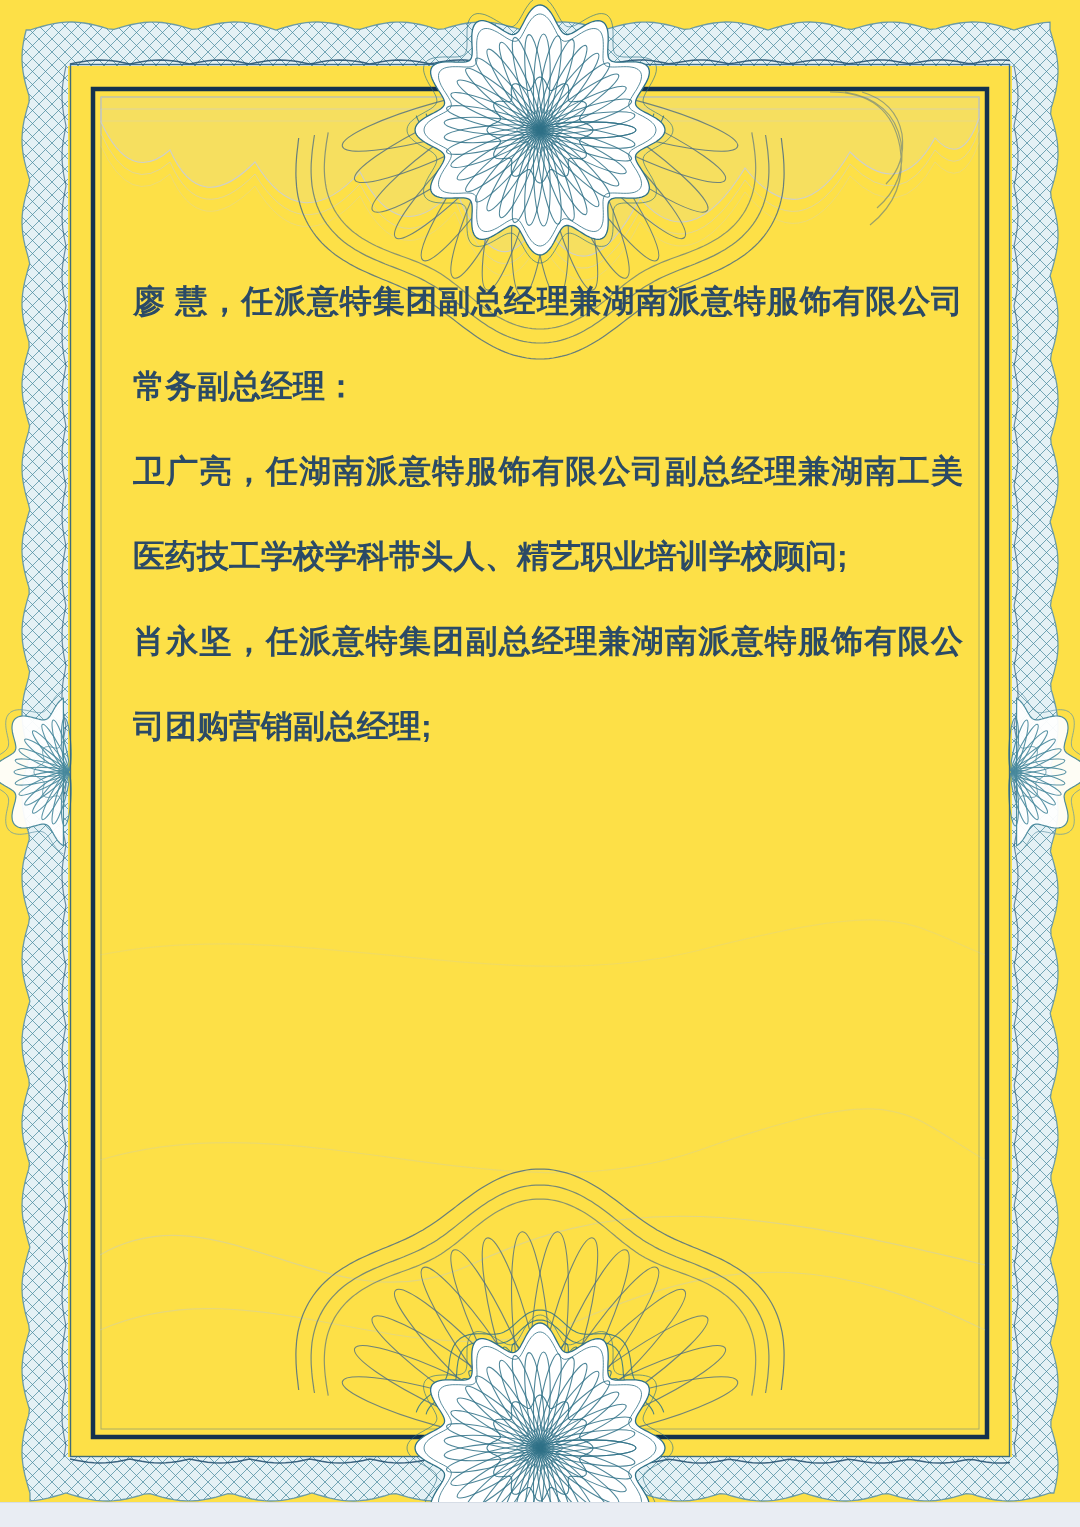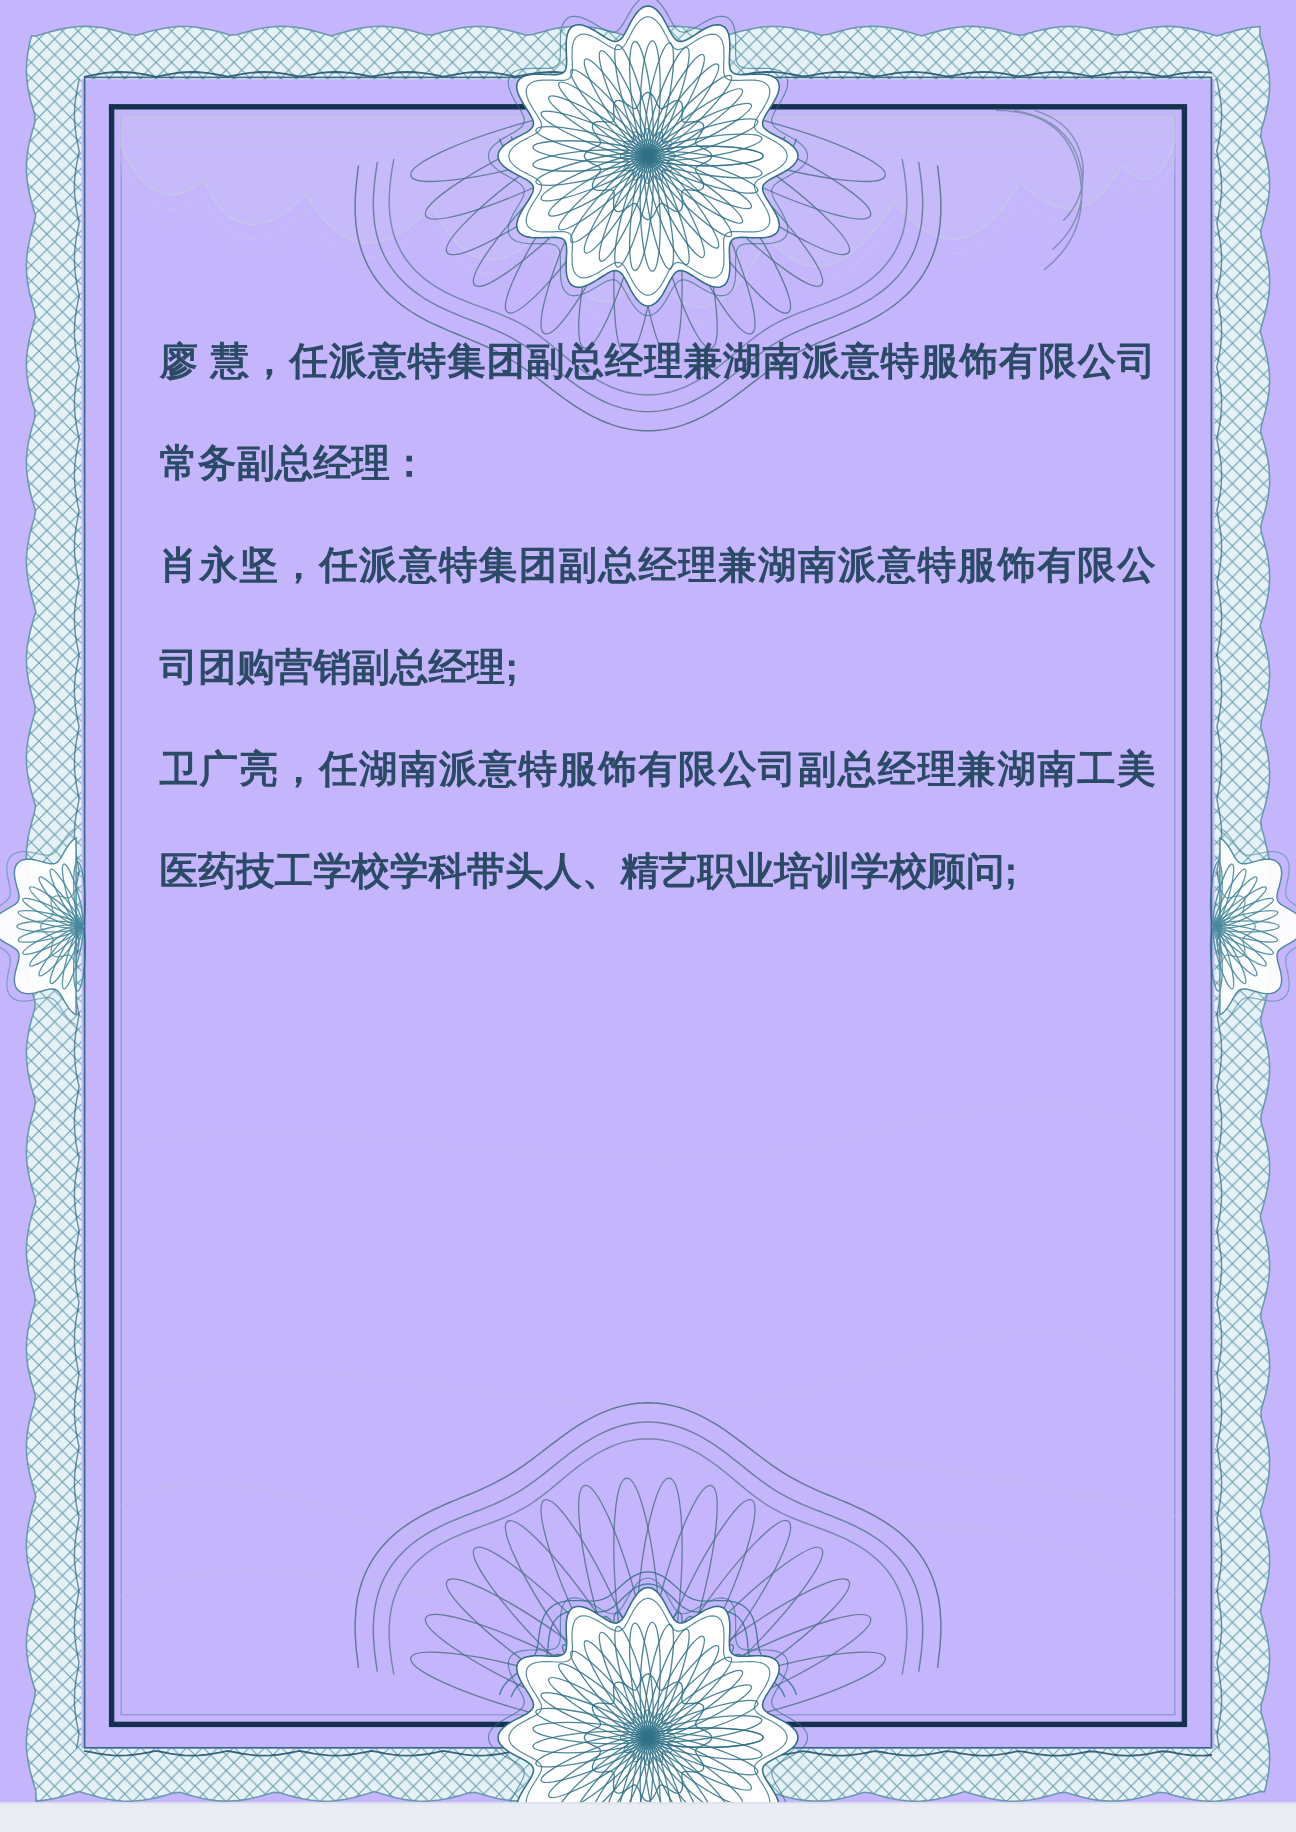--- a/index.html
+++ b/index.html
@@ -1,21 +1,21 @@
 <!DOCTYPE html>
 <html><head>
 <meta charset="utf-8">
 <style>
   html,body{margin:0;padding:0;}
   body{
     width:1080px;height:1527px;position:relative;overflow:hidden;
     background:#f8fafc;
     font-family:"Liberation Sans","DejaVu Sans",sans-serif;
   }
-  #cert{position:absolute;left:0;top:0;width:1080px;height:1527px;background:#c4b5fd;}
+  #cert{position:absolute;left:0;top:0;width:1080px;height:1527px;background:#fde047;}
   #decor{position:absolute;left:0;top:0;}
   .text-block{
     position:absolute;left:133px;top:259px;width:830px;
     font-size:32px;line-height:85px;font-weight:700;
     color:#2b4a66;
     text-align:justify;
     -webkit-text-justify:inter-ideograph;
     text-justify:inter-ideograph;
     letter-spacing:0;
   }
@@ -291,18 +291,18 @@
         <ellipse cx="585.7630268186367" cy="1433.5174112674308" rx="48" ry="8.16" transform="rotate(342.4 585.8 1433.5)" fill="none" stroke="#2f7187" stroke-width="1.1" opacity="0.85"></ellipse>
         <ellipse cx="587.4374603414567" cy="1440.672834357494" rx="48" ry="8.16" transform="rotate(351.2 587.4 1440.7)" fill="none" stroke="#2f7187" stroke-width="1.1" opacity="0.85"></ellipse>
         <ellipse cx="588" cy="1448" rx="48" ry="8.16" transform="rotate(360.0 588.0 1448.0)" fill="none" stroke="#2f7187" stroke-width="1.1" opacity="0.85"></ellipse>
         <path d="M593.0 1448.0L592.9 1448.9L592.5 1449.8L591.9 1450.6L591.1 1451.4L590.1 1452.2L588.9 1452.9L587.7 1453.6L586.4 1454.2L585.1 1454.8L583.9 1455.4L582.7 1455.9L581.7 1456.5L580.9 1457.0L580.2 1457.6L579.8 1458.2L579.6 1458.8L579.6 1459.5L579.8 1460.3L580.2 1461.2L580.7 1462.1L581.4 1463.1L582.2 1464.2L583.0 1465.3L583.8 1466.5L584.5 1467.7L585.2 1468.9L585.7 1470.1L586.1 1471.2L586.3 1472.3L586.3 1473.3L586.1 1474.2L585.6 1474.9L584.9 1475.5L584.1 1476.0L583.0 1476.4L581.8 1476.6L580.5 1476.7L579.1 1476.7L577.7 1476.6L576.3 1476.5L574.9 1476.4L573.6 1476.3L572.4 1476.2L571.3 1476.2L570.4 1476.3L569.6 1476.5L569.1 1476.9L568.6 1477.5L568.4 1478.2L568.2 1479.1L568.2 1480.1L568.2 1481.3L568.4 1482.5L568.5 1483.9L568.6 1485.3L568.7 1486.7L568.7 1488.1L568.6 1489.5L568.4 1490.7L568.1 1491.8L567.7 1492.7L567.1 1493.5L566.4 1494.0L565.5 1494.3L564.6 1494.3L563.5 1494.2L562.4 1493.9L561.2 1493.4L560.0 1492.7L558.8 1492.0L557.6 1491.2L556.5 1490.4L555.4 1489.6L554.3 1488.9L553.4 1488.3L552.5 1487.8L551.7 1487.6L551.0 1487.5L550.3 1487.7L549.7 1488.1L549.1 1488.7L548.6 1489.5L548.1 1490.5L547.5 1491.6L547.0 1492.8L546.4 1494.1L545.8 1495.4L545.1 1496.6L544.4 1497.8L543.6 1498.8L542.8 1499.7L542.0 1500.4L541.1 1500.8L540.2 1501.0L539.3 1500.9L538.5 1500.6L537.6 1500.1L536.8 1499.3L536.0 1498.3L535.3 1497.2L534.6 1496.0L533.9 1494.7L533.3 1493.4L532.8 1492.2L532.2 1491.0L531.7 1490.0L531.1 1489.1L530.6 1488.4L530.0 1487.9L529.4 1487.6L528.7 1487.5L527.9 1487.7L527.1 1488.0L526.1 1488.6L525.2 1489.2L524.1 1490.0L523.0 1490.8L521.8 1491.6L520.6 1492.4L519.4 1493.0L518.2 1493.6L517.0 1494.1L515.9 1494.3L514.9 1494.3L514.0 1494.1L513.3 1493.7L512.6 1493.1L512.1 1492.3L511.7 1491.3L511.4 1490.1L511.3 1488.8L511.3 1487.5L511.3 1486.0L511.4 1484.6L511.6 1483.2L511.7 1481.9L511.8 1480.7L511.8 1479.6L511.7 1478.6L511.5 1477.8L511.2 1477.2L510.7 1476.7L510.0 1476.4L509.2 1476.2L508.2 1476.2L507.0 1476.2L505.8 1476.3L504.4 1476.5L503.0 1476.6L501.6 1476.7L500.2 1476.7L498.8 1476.7L497.6 1476.5L496.4 1476.2L495.5 1475.8L494.7 1475.3L494.1 1474.6L493.8 1473.7L493.7 1472.8L493.7 1471.8L494.0 1470.7L494.5 1469.5L495.1 1468.3L495.8 1467.1L496.6 1465.9L497.4 1464.8L498.2 1463.6L499.0 1462.6L499.6 1461.6L500.1 1460.7L500.4 1459.9L500.5 1459.2L500.4 1458.5L500.0 1457.9L499.5 1457.3L498.7 1456.7L497.8 1456.2L496.7 1455.7L495.5 1455.1L494.2 1454.5L492.9 1453.9L491.7 1453.3L490.5 1452.6L489.4 1451.8L488.5 1451.0L487.8 1450.2L487.3 1449.3L487.0 1448.4L487.0 1447.6L487.3 1446.7L487.8 1445.8L488.5 1445.0L489.4 1444.2L490.5 1443.4L491.7 1442.7L492.9 1442.1L494.2 1441.5L495.5 1440.9L496.7 1440.3L497.8 1439.8L498.7 1439.3L499.5 1438.7L500.0 1438.1L500.4 1437.5L500.5 1436.8L500.4 1436.1L500.1 1435.3L499.6 1434.4L499.0 1433.4L498.2 1432.4L497.4 1431.2L496.6 1430.1L495.8 1428.9L495.1 1427.7L494.5 1426.5L494.0 1425.3L493.7 1424.2L493.7 1423.2L493.8 1422.3L494.1 1421.4L494.7 1420.7L495.5 1420.2L496.4 1419.8L497.6 1419.5L498.8 1419.3L500.2 1419.3L501.6 1419.3L503.0 1419.4L504.4 1419.5L505.8 1419.7L507.0 1419.8L508.2 1419.8L509.2 1419.8L510.0 1419.6L510.7 1419.3L511.2 1418.8L511.5 1418.2L511.7 1417.4L511.8 1416.4L511.8 1415.3L511.7 1414.1L511.6 1412.8L511.4 1411.4L511.3 1410.0L511.3 1408.5L511.3 1407.2L511.4 1405.9L511.7 1404.7L512.1 1403.7L512.6 1402.9L513.3 1402.3L514.0 1401.9L514.9 1401.7L515.9 1401.7L517.0 1401.9L518.2 1402.4L519.4 1403.0L520.6 1403.6L521.8 1404.4L523.0 1405.2L524.1 1406.0L525.2 1406.8L526.1 1407.4L527.1 1408.0L527.9 1408.3L528.7 1408.5L529.4 1408.4L530.0 1408.1L530.6 1407.6L531.1 1406.9L531.7 1406.0L532.2 1405.0L532.8 1403.8L533.3 1402.6L533.9 1401.3L534.6 1400.0L535.3 1398.8L536.0 1397.7L536.8 1396.7L537.6 1395.9L538.5 1395.4L539.3 1395.1L540.2 1395.0L541.1 1395.2L542.0 1395.6L542.8 1396.3L543.6 1397.2L544.4 1398.2L545.1 1399.4L545.8 1400.6L546.4 1401.9L547.0 1403.2L547.5 1404.4L548.1 1405.5L548.6 1406.5L549.1 1407.3L549.7 1407.9L550.3 1408.3L551.0 1408.5L551.7 1408.4L552.5 1408.2L553.4 1407.7L554.3 1407.1L555.4 1406.4L556.5 1405.6L557.6 1404.8L558.8 1404.0L560.0 1403.3L561.2 1402.6L562.4 1402.1L563.5 1401.8L564.6 1401.7L565.5 1401.7L566.4 1402.0L567.1 1402.5L567.7 1403.3L568.1 1404.2L568.4 1405.3L568.6 1406.5L568.7 1407.9L568.7 1409.3L568.6 1410.7L568.5 1412.1L568.4 1413.5L568.2 1414.7L568.2 1415.9L568.2 1416.9L568.4 1417.8L568.6 1418.5L569.1 1419.1L569.6 1419.5L570.4 1419.7L571.3 1419.8L572.4 1419.8L573.6 1419.7L574.9 1419.6L576.3 1419.5L577.7 1419.4L579.1 1419.3L580.5 1419.3L581.8 1419.4L583.0 1419.6L584.1 1420.0L584.9 1420.5L585.6 1421.1L586.1 1421.8L586.3 1422.7L586.3 1423.7L586.1 1424.8L585.7 1425.9L585.2 1427.1L584.5 1428.3L583.8 1429.5L583.0 1430.7L582.2 1431.8L581.4 1432.9L580.7 1433.9L580.2 1434.8L579.8 1435.7L579.6 1436.5L579.6 1437.2L579.8 1437.8L580.2 1438.4L580.9 1439.0L581.7 1439.5L582.7 1440.1L583.9 1440.6L585.1 1441.2L586.4 1441.8L587.7 1442.4L588.9 1443.1L590.1 1443.8L591.1 1444.6L591.9 1445.4L592.5 1446.2L592.9 1447.1L593.0 1448.0Z" fill="none" stroke="#2f7187" stroke-width="1.1" opacity="0.9"></path>
         <path d="M563.0 1448.0L562.9 1448.4L562.8 1448.8L562.4 1449.1L562.0 1449.5L561.5 1449.8L561.0 1450.1L560.4 1450.4L559.7 1450.6L559.1 1450.9L558.5 1451.1L557.9 1451.3L557.4 1451.5L557.0 1451.7L556.7 1452.0L556.5 1452.2L556.4 1452.5L556.4 1452.8L556.5 1453.1L556.8 1453.5L557.0 1453.9L557.4 1454.4L557.8 1454.8L558.2 1455.4L558.7 1455.9L559.1 1456.4L559.4 1457.0L559.7 1457.5L559.9 1458.0L560.1 1458.5L560.1 1459.0L560.0 1459.4L559.8 1459.7L559.5 1459.9L559.1 1460.1L558.6 1460.3L558.0 1460.3L557.4 1460.3L556.7 1460.3L556.1 1460.2L555.4 1460.1L554.7 1460.0L554.1 1459.9L553.5 1459.8L553.1 1459.8L552.6 1459.8L552.3 1459.8L552.0 1460.0L551.9 1460.2L551.8 1460.5L551.8 1460.9L551.8 1461.4L551.9 1462.0L552.0 1462.6L552.1 1463.2L552.2 1463.9L552.3 1464.6L552.3 1465.2L552.3 1465.9L552.3 1466.4L552.2 1467.0L552.0 1467.4L551.8 1467.7L551.4 1467.9L551.1 1468.1L550.6 1468.1L550.2 1468.0L549.7 1467.8L549.1 1467.5L548.6 1467.2L548.0 1466.8L547.5 1466.3L547.0 1465.9L546.5 1465.5L546.0 1465.1L545.6 1464.8L545.2 1464.6L544.9 1464.4L544.6 1464.4L544.3 1464.5L544.0 1464.6L543.8 1464.9L543.6 1465.3L543.4 1465.8L543.2 1466.3L542.9 1466.9L542.7 1467.6L542.5 1468.2L542.2 1468.8L541.9 1469.4L541.6 1469.9L541.2 1470.4L540.9 1470.7L540.5 1470.9L540.1 1471.0L539.7 1471.0L539.3 1470.8L539.0 1470.5L538.6 1470.2L538.3 1469.7L538.0 1469.1L537.7 1468.5L537.4 1467.9L537.2 1467.3L536.9 1466.6L536.7 1466.1L536.5 1465.6L536.3 1465.1L536.1 1464.8L535.8 1464.5L535.6 1464.4L535.3 1464.4L535.0 1464.5L534.6 1464.7L534.2 1465.0L533.8 1465.3L533.3 1465.7L532.8 1466.1L532.2 1466.6L531.7 1467.0L531.1 1467.3L530.6 1467.7L530.1 1467.9L529.6 1468.0L529.1 1468.1L528.7 1468.0L528.4 1467.8L528.1 1467.6L527.9 1467.2L527.8 1466.7L527.7 1466.2L527.7 1465.6L527.7 1464.9L527.8 1464.2L527.9 1463.5L528.0 1462.9L528.1 1462.3L528.2 1461.7L528.2 1461.2L528.2 1460.7L528.2 1460.4L528.0 1460.1L527.8 1459.9L527.5 1459.8L527.2 1459.8L526.7 1459.8L526.2 1459.8L525.6 1459.9L525.0 1460.0L524.3 1460.2L523.6 1460.2L522.9 1460.3L522.3 1460.3L521.7 1460.3L521.2 1460.2L520.7 1460.0L520.4 1459.8L520.1 1459.5L520.0 1459.2L519.9 1458.8L520.0 1458.3L520.2 1457.8L520.4 1457.3L520.7 1456.7L521.1 1456.2L521.5 1455.6L522.0 1455.1L522.4 1454.6L522.8 1454.1L523.1 1453.7L523.4 1453.3L523.5 1452.9L523.6 1452.6L523.6 1452.3L523.4 1452.1L523.1 1451.9L522.8 1451.6L522.3 1451.4L521.8 1451.2L521.2 1451.0L520.6 1450.8L519.9 1450.5L519.3 1450.2L518.7 1450.0L518.2 1449.6L517.7 1449.3L517.4 1448.9L517.1 1448.6L517.0 1448.2L517.0 1447.8L517.1 1447.4L517.4 1447.1L517.7 1446.7L518.2 1446.4L518.7 1446.0L519.3 1445.8L519.9 1445.5L520.6 1445.2L521.2 1445.0L521.8 1444.8L522.3 1444.6L522.8 1444.4L523.1 1444.1L523.4 1443.9L523.6 1443.7L523.6 1443.4L523.5 1443.1L523.4 1442.7L523.1 1442.3L522.8 1441.9L522.4 1441.4L522.0 1440.9L521.5 1440.4L521.1 1439.8L520.7 1439.3L520.4 1438.7L520.2 1438.2L520.0 1437.7L519.9 1437.2L520.0 1436.8L520.1 1436.5L520.4 1436.2L520.7 1436.0L521.2 1435.8L521.7 1435.7L522.3 1435.7L522.9 1435.7L523.6 1435.8L524.3 1435.8L525.0 1436.0L525.6 1436.1L526.2 1436.2L526.7 1436.2L527.2 1436.2L527.5 1436.2L527.8 1436.1L528.0 1435.9L528.2 1435.6L528.2 1435.3L528.2 1434.8L528.2 1434.3L528.1 1433.7L528.0 1433.1L527.9 1432.5L527.8 1431.8L527.7 1431.1L527.7 1430.4L527.7 1429.8L527.8 1429.3L527.9 1428.8L528.1 1428.4L528.4 1428.2L528.7 1428.0L529.1 1427.9L529.6 1428.0L530.1 1428.1L530.6 1428.3L531.1 1428.7L531.7 1429.0L532.2 1429.4L532.8 1429.9L533.3 1430.3L533.8 1430.7L534.2 1431.0L534.6 1431.3L535.0 1431.5L535.3 1431.6L535.6 1431.6L535.8 1431.5L536.1 1431.2L536.3 1430.9L536.5 1430.4L536.7 1429.9L536.9 1429.4L537.2 1428.7L537.4 1428.1L537.7 1427.5L538.0 1426.9L538.3 1426.3L538.6 1425.8L539.0 1425.5L539.3 1425.2L539.7 1425.0L540.1 1425.0L540.5 1425.1L540.9 1425.3L541.2 1425.6L541.6 1426.1L541.9 1426.6L542.2 1427.2L542.5 1427.8L542.7 1428.4L542.9 1429.1L543.2 1429.7L543.4 1430.2L543.6 1430.7L543.8 1431.1L544.0 1431.4L544.3 1431.5L544.6 1431.6L544.9 1431.6L545.2 1431.4L545.6 1431.2L546.0 1430.9L546.5 1430.5L547.0 1430.1L547.5 1429.7L548.0 1429.2L548.6 1428.8L549.1 1428.5L549.7 1428.2L550.2 1428.0L550.6 1427.9L551.1 1427.9L551.4 1428.1L551.8 1428.3L552.0 1428.6L552.2 1429.0L552.3 1429.6L552.3 1430.1L552.3 1430.8L552.3 1431.4L552.2 1432.1L552.1 1432.8L552.0 1433.4L551.9 1434.0L551.8 1434.6L551.8 1435.1L551.8 1435.5L551.9 1435.8L552.0 1436.0L552.3 1436.2L552.6 1436.2L553.1 1436.2L553.5 1436.2L554.1 1436.1L554.7 1436.0L555.4 1435.9L556.1 1435.8L556.7 1435.7L557.4 1435.7L558.0 1435.7L558.6 1435.7L559.1 1435.9L559.5 1436.1L559.8 1436.3L560.0 1436.6L560.1 1437.0L560.1 1437.5L559.9 1438.0L559.7 1438.5L559.4 1439.0L559.1 1439.6L558.7 1440.1L558.2 1440.6L557.8 1441.2L557.4 1441.6L557.0 1442.1L556.8 1442.5L556.5 1442.9L556.4 1443.2L556.4 1443.5L556.5 1443.8L556.7 1444.0L557.0 1444.3L557.4 1444.5L557.9 1444.7L558.5 1444.9L559.1 1445.1L559.7 1445.4L560.4 1445.6L561.0 1445.9L561.5 1446.2L562.0 1446.5L562.4 1446.9L562.8 1447.2L562.9 1447.6L563.0 1448.0Z" fill="none" stroke="#2f7187" stroke-width="1" opacity="0.8"></path>
       </g>
     </svg>
 
   <div class="text-block">
     <p><span class="person-name">廖 慧，</span><span class="person-position">任派意特集团副总经理兼湖南派意特服饰有限公司常务副总经理：</span></p>
+    <p><span class="person-name">卫广亮，</span><span class="person-position">任湖南派意特服饰有限公司副总经理兼湖南工美医药技工学校学科带头人、精艺职业培训学校顾问;</span></p>
     <p><span class="person-name">肖永坚，</span><span class="person-position">任派意特集团副总经理兼湖南派意特服饰有限公司团购营销副总经理;</span></p>
-    <p><span class="person-name">卫广亮，</span><span class="person-position">任湖南派意特服饰有限公司副总经理兼湖南工美医药技工学校学科带头人、精艺职业培训学校顾问;</span></p>
   </div>
 
   <div class="bottom-strip"></div>
 </div>
 
 </body></html>

